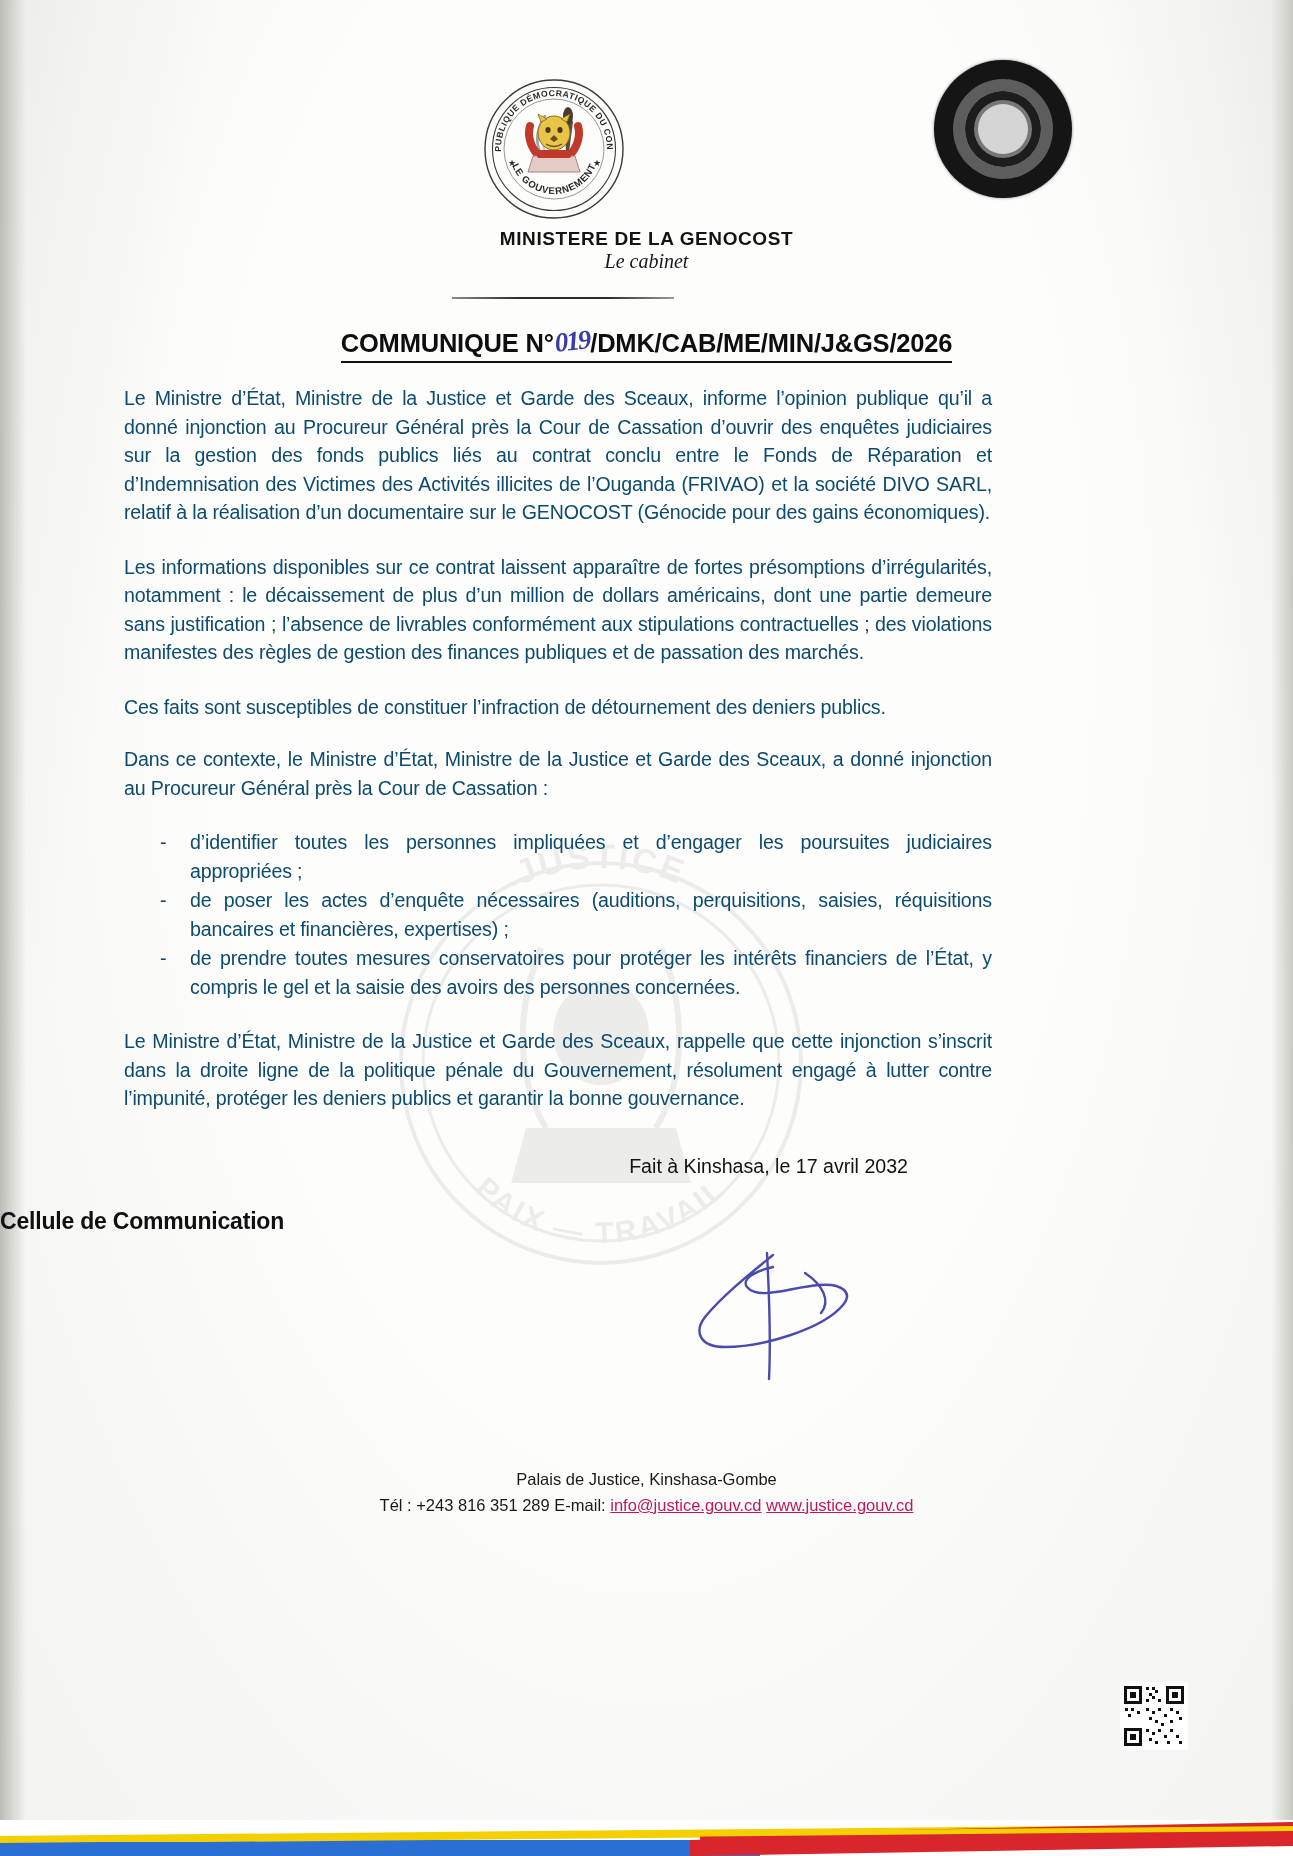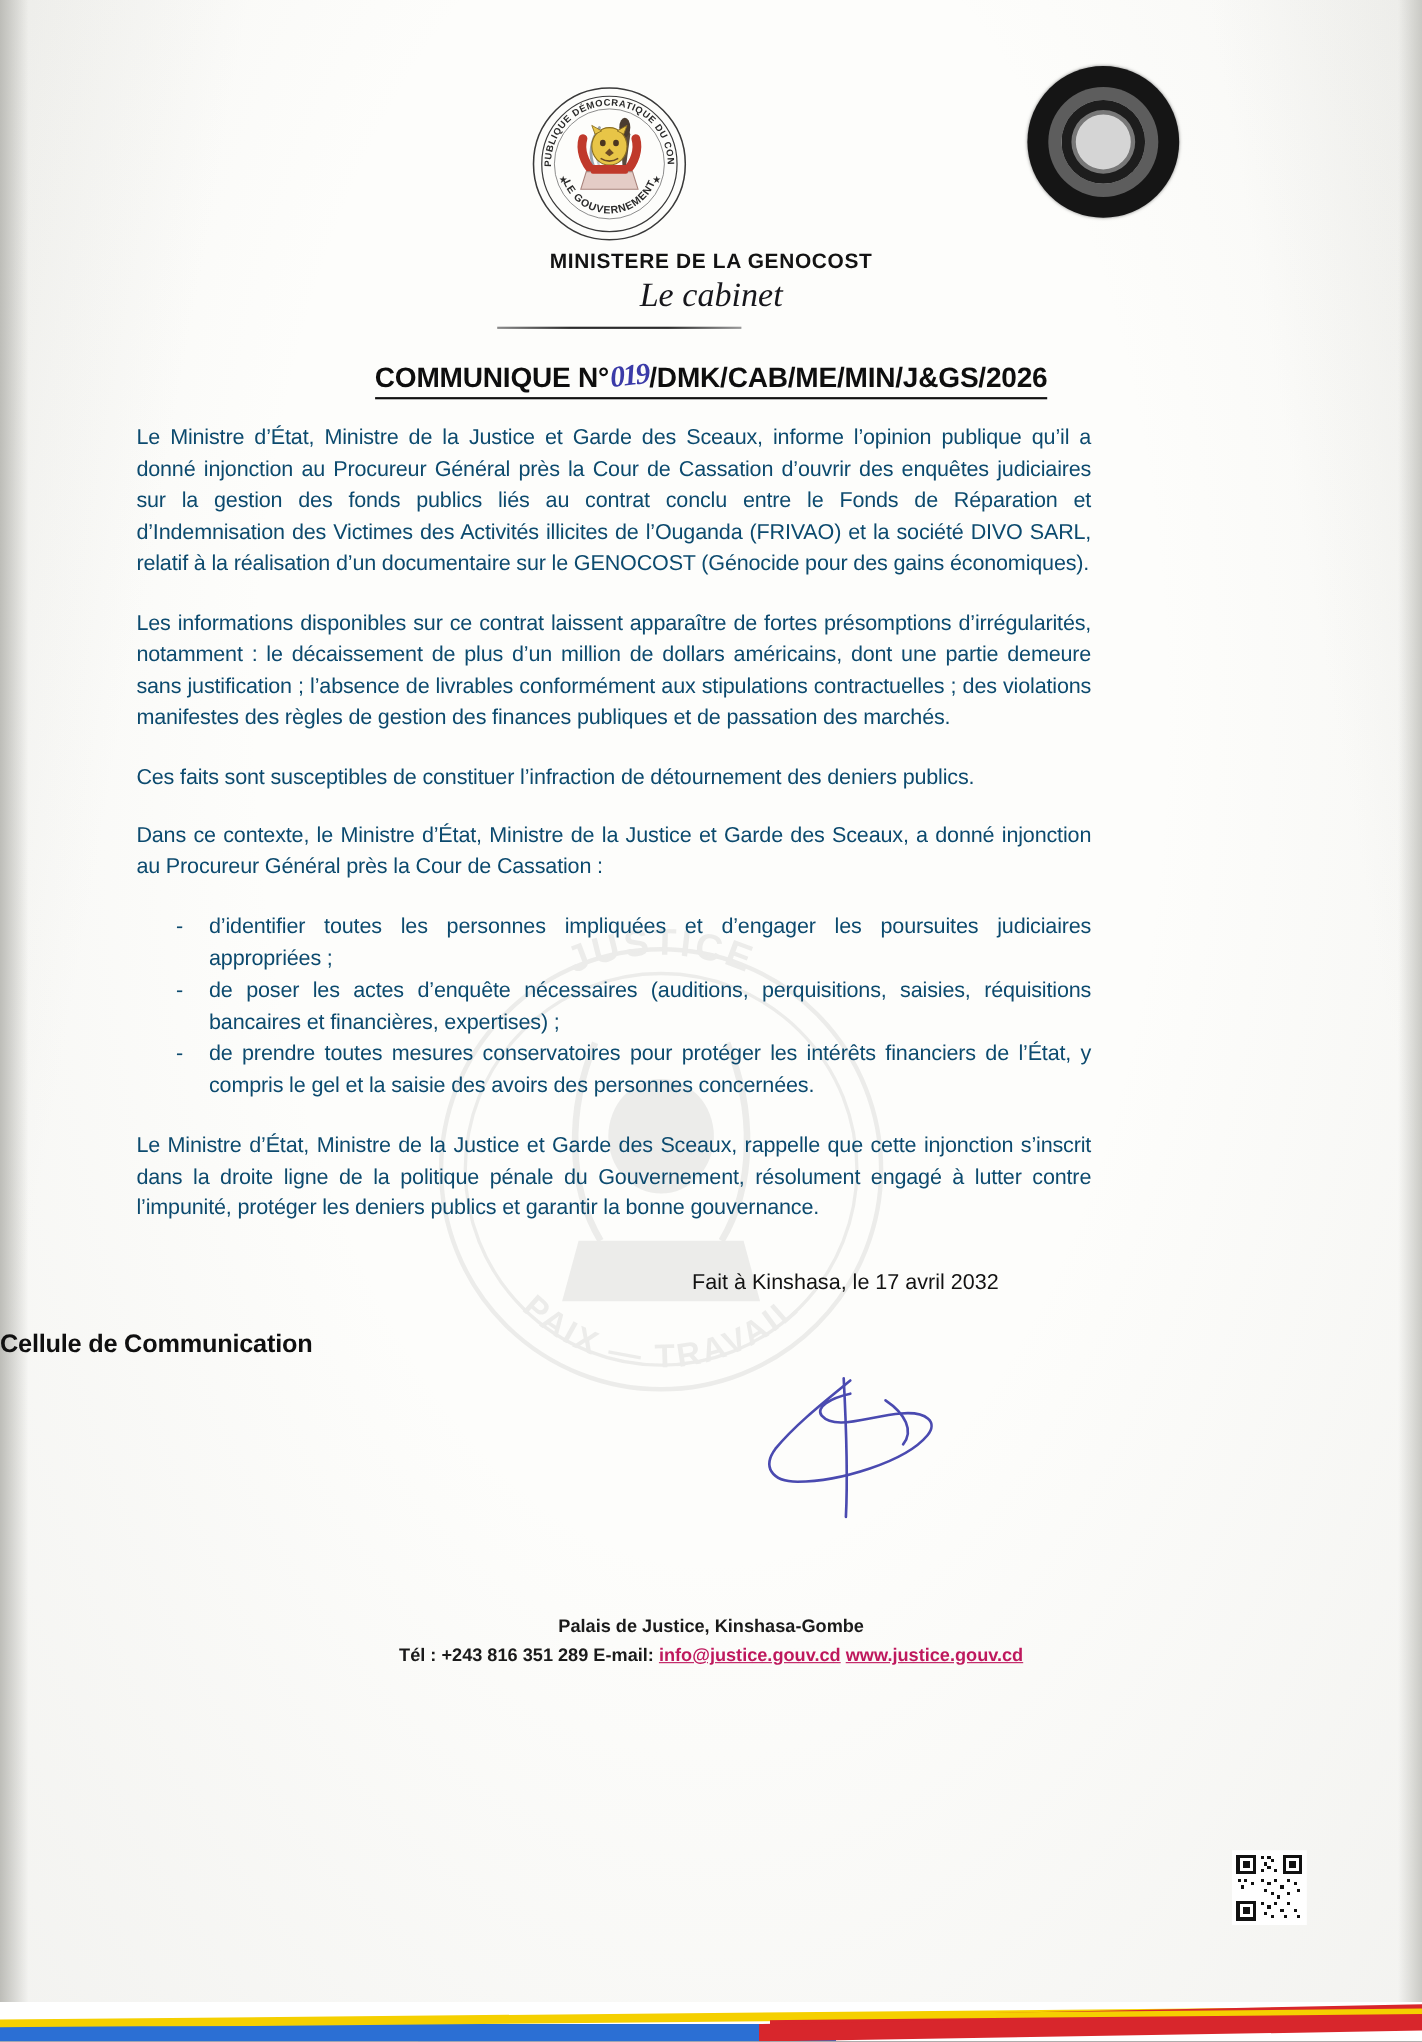--- a/index.html
+++ b/index.html
@@ -99,21 +99,21 @@
     letter-spacing: 0.6px;
     color: #131313;
   }
   .cabinet {
     position: absolute;
     left: 0; right: 0;
     top: 250px;
     text-align: center;
     font-family: "Liberation Serif", serif;
     font-style: italic;
-    font-size: 31px;
+    font-size: 20px;
     color: #17171c;
   }
   .hdr-rule {
     position: absolute;
     left: 452px;
     top: 297px;
     width: 222px;
     height: 2px;
     background: linear-gradient(90deg, #8b8b8b, #2c2c2c 30%, #2c2c2c 70%, #9a9a9a);
   }
@@ -223,21 +223,21 @@
     pointer-events: none;
   }
 
   
   .footer {
     position: absolute;
     left: 0; right: 0;
     top: 1466px;
     text-align: center;
     font-size: 16.5px;
-    font-weight: bold;
+    font-weight: normal;
     color: #1a1a1a;
     line-height: 26px;
   }
   .footer .link {
     text-decoration: underline;
     color: #be185d;
   }
   .qr {
     position: absolute;
     left: 1120px;

